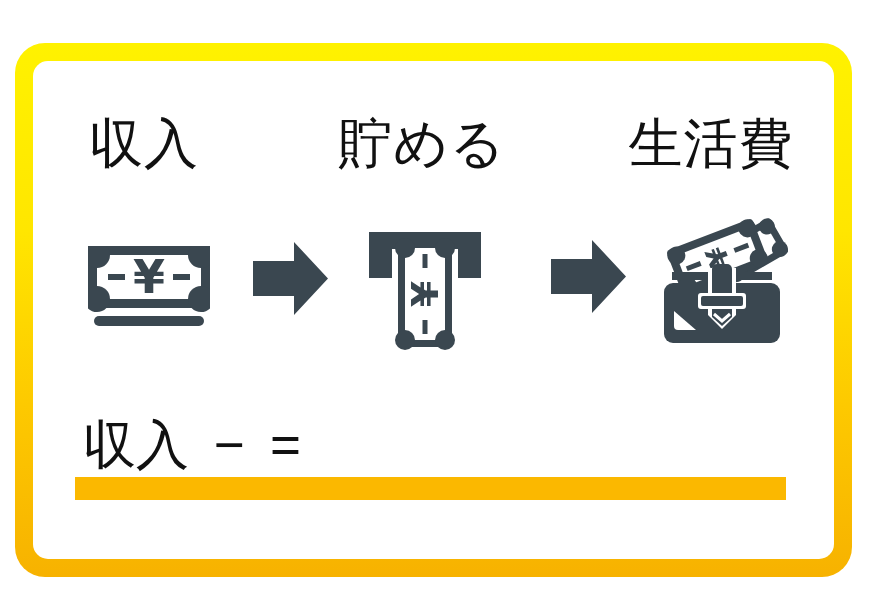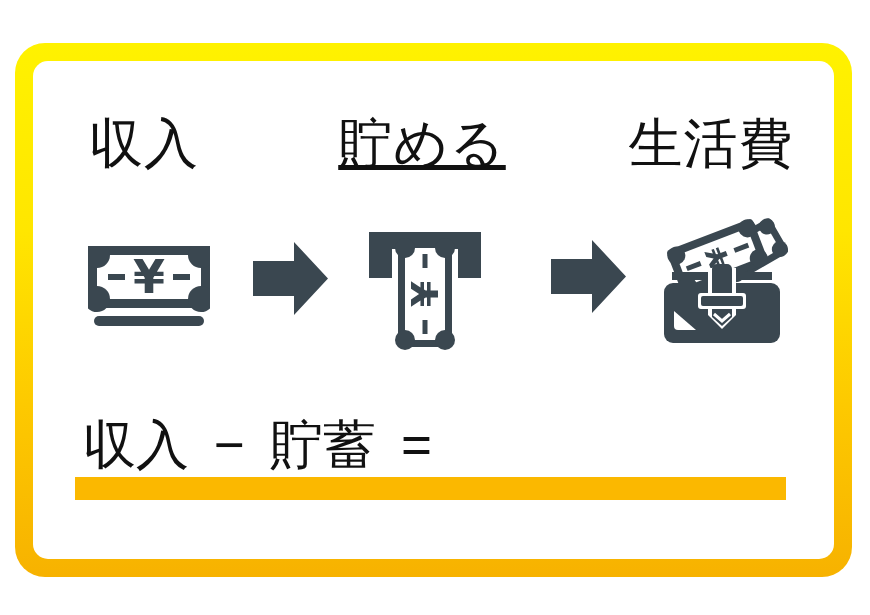--- a/index.html
+++ b/index.html
@@ -12,21 +12,21 @@
     border-radius:30px;box-sizing:border-box;padding:18px;
     background:linear-gradient(180deg,#fff200 0%,#ffe600 35%,#fdc900 68%,#f7b200 100%);
   }
   .frame-inner{width:100%;height:100%;background:#ffffff;border-radius:15px;}
   .step-label{
     position:absolute;top:113px;height:60px;line-height:60px;
     font-size:54px;font-weight:500;color:#111111;text-align:center;
     letter-spacing:1px;white-space:nowrap;
   }
   .label-1{left:44px;width:200px;}
-  .label-2{left:272px;width:300px;text-decoration:underline;}
+  .label-2{left:272px;width:300px;}
   .label-3{left:561px;width:300px;text-align:center;}
   .icon{position:absolute;}
   .icon-banknote{left:88px;top:246px;}
   .arrow-1{left:253px;top:240px;}
   .icon-atm{left:367px;top:228px;}
   .arrow-2{left:551px;top:238px;}
   .icon-wallet{left:658px;top:207px;}
   .formula{
     position:absolute;left:83px;top:410px;display:flex;align-items:baseline;
     gap:25px;font-size:53px;font-weight:500;color:#111111;white-space:nowrap;
@@ -123,19 +123,18 @@
     <rect x="43" y="89" width="42" height="10" rx="2" fill="#3A4750"></rect>
 
     <path d="M56,107 L64,114 L72,107" fill="none" stroke="#ffffff" stroke-width="3"></path>
 
     <path d="M16,104 L16,119 Q16,123 20,123 L38,123 Z" fill="#ffffff"></path>
   </svg>
 
   <div class="formula">
     <span>収入</span>
     <span>−</span>
-    <span>貯蓄</span>
     <span>=</span>
   </div>
 
   <div class="underline-bar"></div>
 
 </div>
 
 </body></html>

